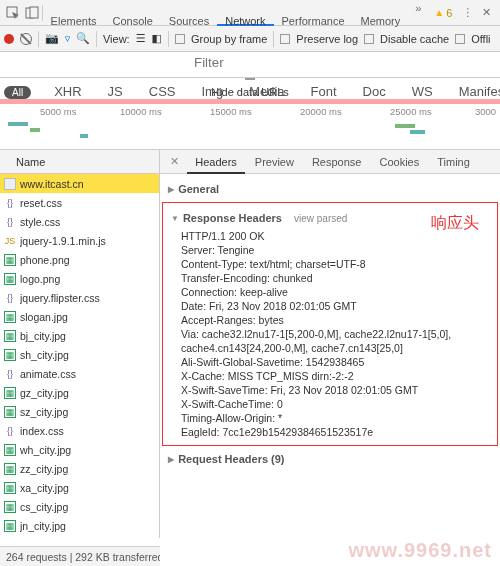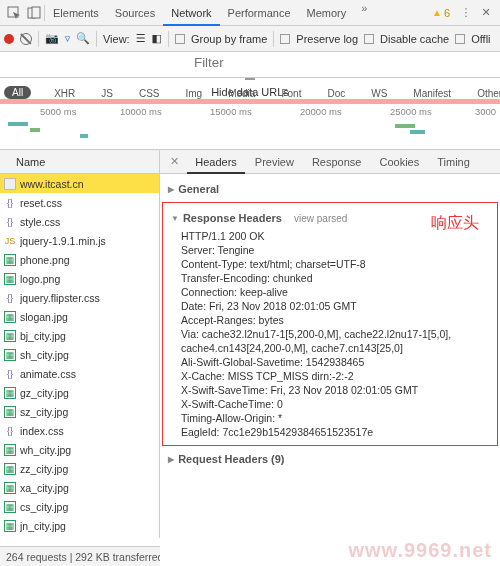--- a/index.html
+++ b/index.html
@@ -1,34 +1,34 @@
 <!DOCTYPE html>
 <html><head>
 <meta charset="utf-8">
 <style>
 * { margin:0; padding:0; box-sizing:border-box; }
 body { font-family:-apple-system,Helvetica,Arial,sans-serif; font-size:11px; color:#333; width:500px; height:566px; overflow:hidden; background:#fff; position:relative; }
 .topbar { display:flex; align-items:center; border-bottom:1px solid #ccc; height:26px; padding:0 4px; background:#f3f3f3; }
 .topbar .ico { width:16px; height:16px; display:flex; align-items:center; justify-content:center; margin:0 2px; color:#6e6e6e; }
 .tabs { display:flex; flex:1; }
-.tab { padding:0 8px; height:26px; line-height:26px; color:#555; cursor:pointer; }
+.tab { padding:8px 8px; height:26px; line-height:26px; color:#555; cursor:pointer; }
 .tab.active { border-bottom:2px solid #1a73e8; color:#333; }
 .warn { color:#c09000; margin:0 6px; display:flex; align-items:center; gap:2px; }
 .tri { color:#f5b400; font-size:10px; }
 .row2 { display:flex; align-items:center; border-bottom:1px solid #ccc; height:26px; padding:0 4px; background:#f3f3f3; gap:6px; }
 .rec { width:10px; height:10px; border-radius:50%; background:#d93025; }
 .slash { width:12px; height:12px; border:1.5px solid #6e6e6e; border-radius:50%; position:relative; }
 .slash:after { content:""; position:absolute; width:14px; height:1.5px; background:#6e6e6e; transform:rotate(45deg); top:4px; left:-2px; }
 .divider { width:1px; height:16px; background:#ccc; }
 .chk { width:10px; height:10px; border:1px solid #999; display:inline-block; }
 .row3 { display:flex; align-items:center; border-bottom:1px solid #ccc; height:26px; padding:0 4px; gap:6px;flex-direction:column; }
 .filter { flex:none; width:120px; border:none; height:20px; padding:0 4px; color:#888; }
 .row4 { display:flex; align-items:flex-end; border-bottom:5px solid #fca5a5; height:26px; padding:0 4px; gap:20px; }
 .pill { background:#555; color:#fff; border-radius:8px; padding:1px 8px; font-size:10px; }
-.ftype { color:#555; padding:0 3px; cursor:pointer; font-size:10px; }
+.ftype { color:#555; padding:0 3px; cursor:pointer; font-size:13px; }
 .timeline { height:46px; border-bottom:1px solid #ccc; position:relative; background:#fff; }
 .tick { position:absolute; top:2px; font-size:9.5px; color:#888; }
 .tlbar { position:absolute; height:4px; background:#5fb3b3; }
 .main { display:flex; height:388px; }
 .namecol { width:160px; border-right:1px solid #ccc; overflow:hidden; }
 .namehdr { height:24px; line-height:24px; padding:0 16px; border-bottom:1px solid #ccc; background:#f3f3f3; }
 .filelist { overflow-y:auto; }
 .file { display:flex; align-items:center; height:19px; padding:0 4px; gap:4px; cursor:pointer; }
 .file.sel { background:#fde047; }
 .fico { width:12px; height:12px; flex:none; display:flex; align-items:center; justify-content:center; font-size:9px; }
@@ -66,20 +66,21 @@
     </div>
   <div class="ico">
       <svg width="14" height="14">
         <rect x="1" y="2" width="7" height="10" fill="none" stroke="#6e6e6e"></rect>
         <rect x="5" y="1" width="8" height="11" fill="#f3f3f3" stroke="#6e6e6e"></rect>
       </svg>
     </div>
   <div class="divider"></div>
   <div class="tabs">
     <div class="tab">Elements</div>
+    <div class="tab">Console</div>
     <div class="tab">Sources</div>
     <div class="tab active">Network</div>
     <div class="tab">Performance</div>
     <div class="tab">Memory</div>
     <div class="ico">»</div>
   </div>
   <div class="warn">
       <span class="tri">▲</span>
       <span>6</span>
     </div>

